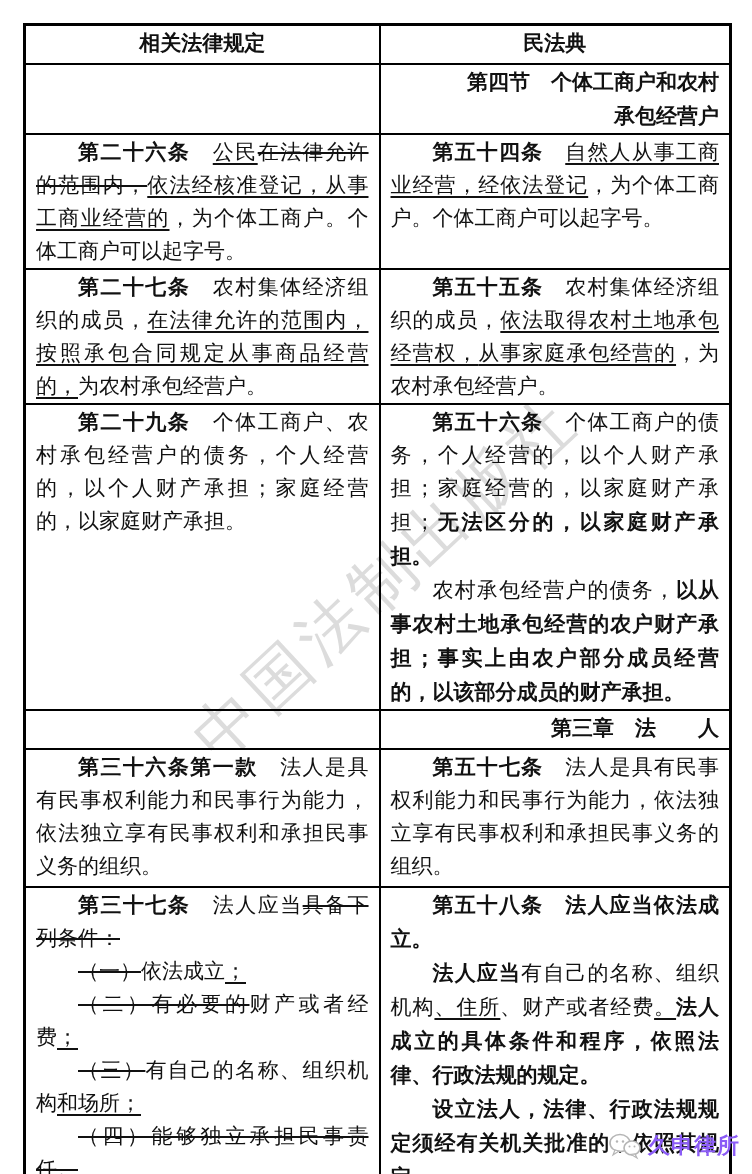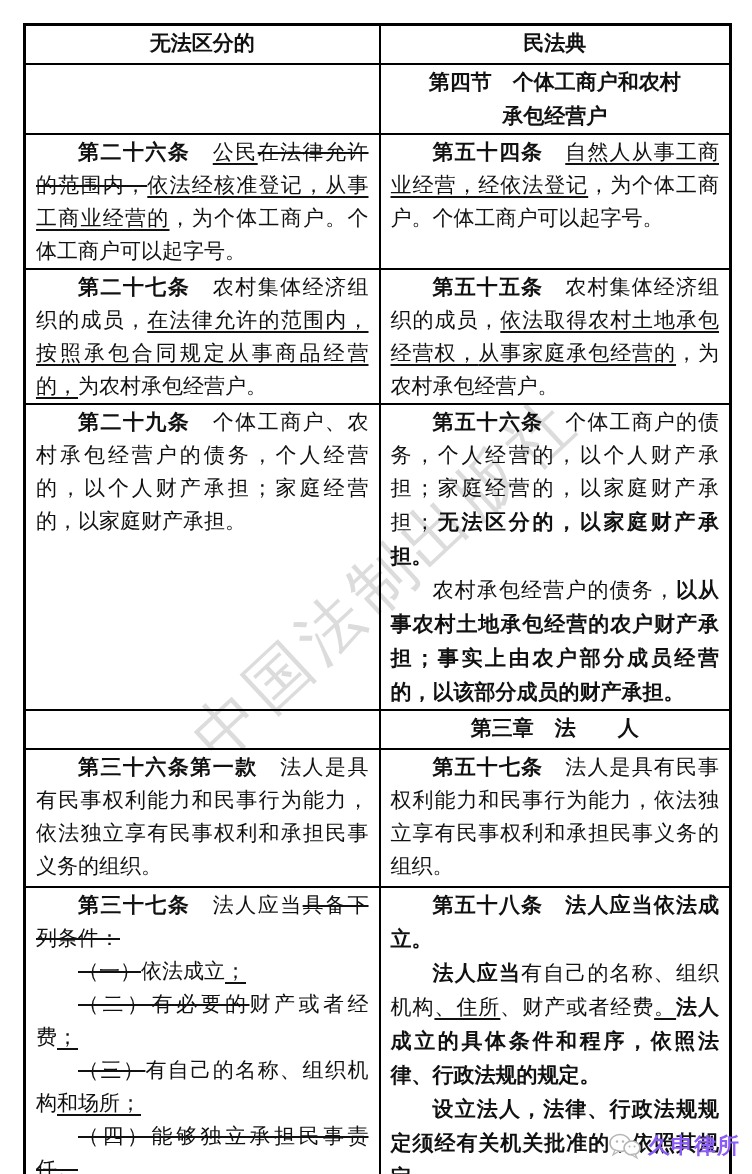--- a/index.html
+++ b/index.html
@@ -13,21 +13,21 @@
     border-collapse:collapse;table-layout:fixed;
     border:3px solid #000;background:transparent;
   }
   table.cmp td{
     border:2px solid #000;vertical-align:top;padding:0 10px;
     font-size:21px;line-height:33px;
   }
   td.hdr{height:37px;text-align:center;vertical-align:middle;padding:0;}
   .hdr .b{font-size:21px;}
   p.para{margin:0;text-indent:2em;text-align:justify;text-justify:inter-character;}
-  p.para.pc{text-align:center;text-indent:0;}
+  p.para.pc{text-align:right;text-indent:0;}
   .b{font-weight:700;font-family:"Liberation Sans","DejaVu Sans",sans-serif;}
   .u{text-decoration:underline;text-underline-offset:4px;text-decoration-thickness:1.5px;}
   .st{text-decoration:line-through;text-decoration-thickness:1.5px;}
   tr.h39{height:39px;}  tr.h68{height:66px;}
   tr.h132{height:130px;} tr.h138{height:108px;}
   tr.h263{height:261px;padding-left:24px;} tr.h45{height:43px;}
   tr.h140{height:138px;} tr.h226{height:224px;}
   td.vc{vertical-align:middle;}
   .watermark{
     position:absolute;left:385px;top:578px;
@@ -51,21 +51,21 @@
 
 <div class="page">
 
   <table class="cmp">
     <colgroup>
         <col style="width:355px">
         <col style="width:351px">
       </colgroup>
     <tbody>
       <tr class="h39">
-        <td class="hdr"><span class="b">无法区分的</span></td>
+        <td class="hdr"><span class="b">相关法律规定</span></td>
         <td class="hdr"><span class="b">民法典</span></td>
       </tr>
       <tr class="h68">
         <td></td>
         <td class="vc">
             <p class="para pc"><span class="b">第四节　个体工商户和农村</span></p>
             <p class="para pc"><span class="b">承包经营户</span></p>
           </td>
       </tr>
       <tr class="h132">

